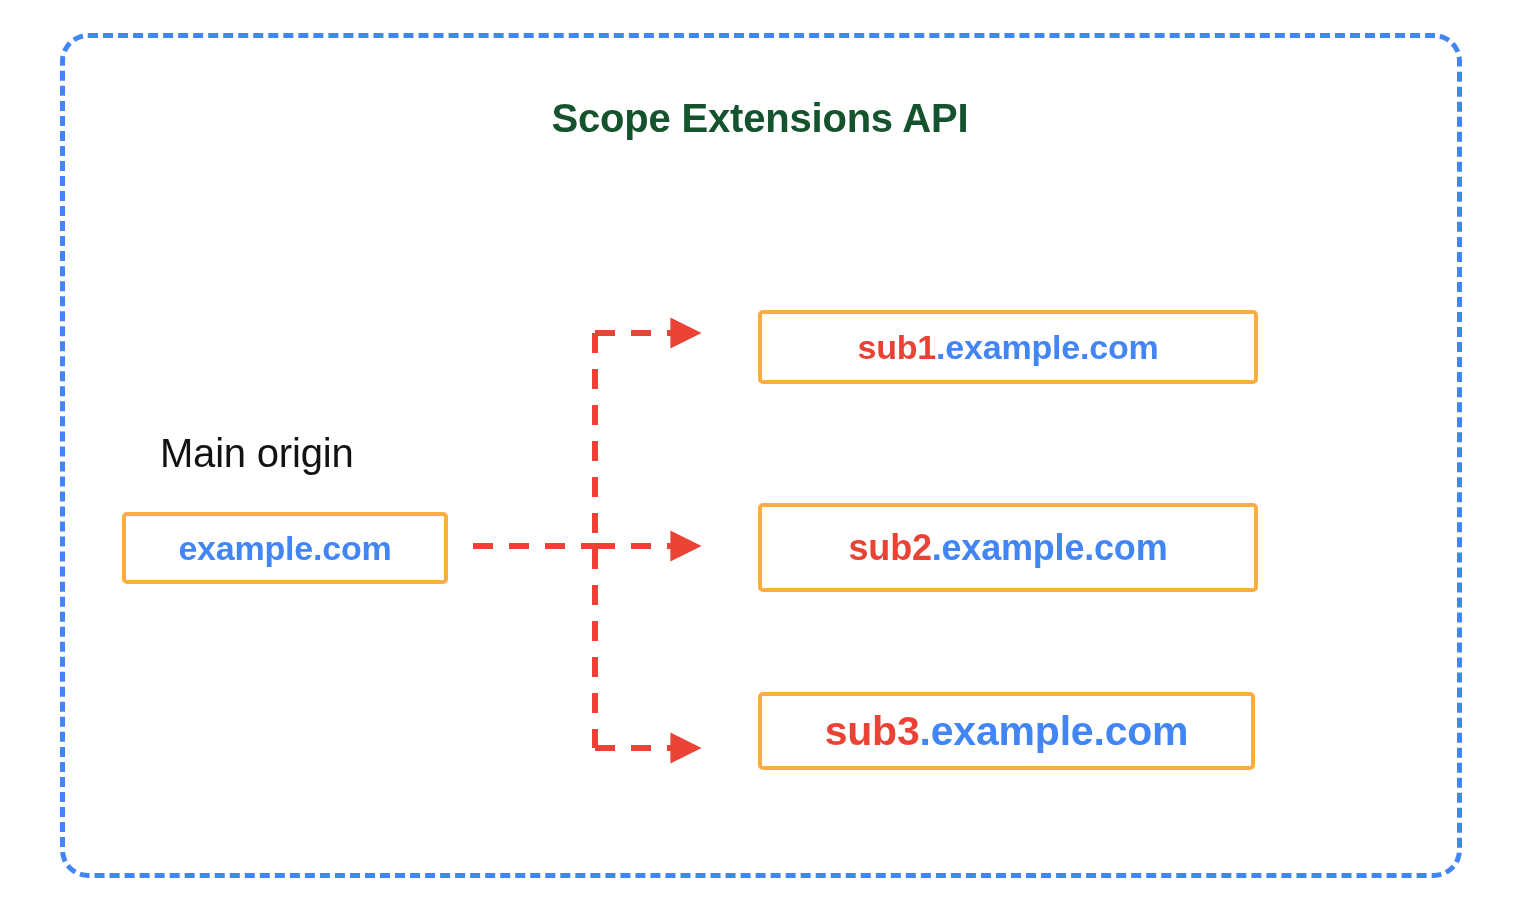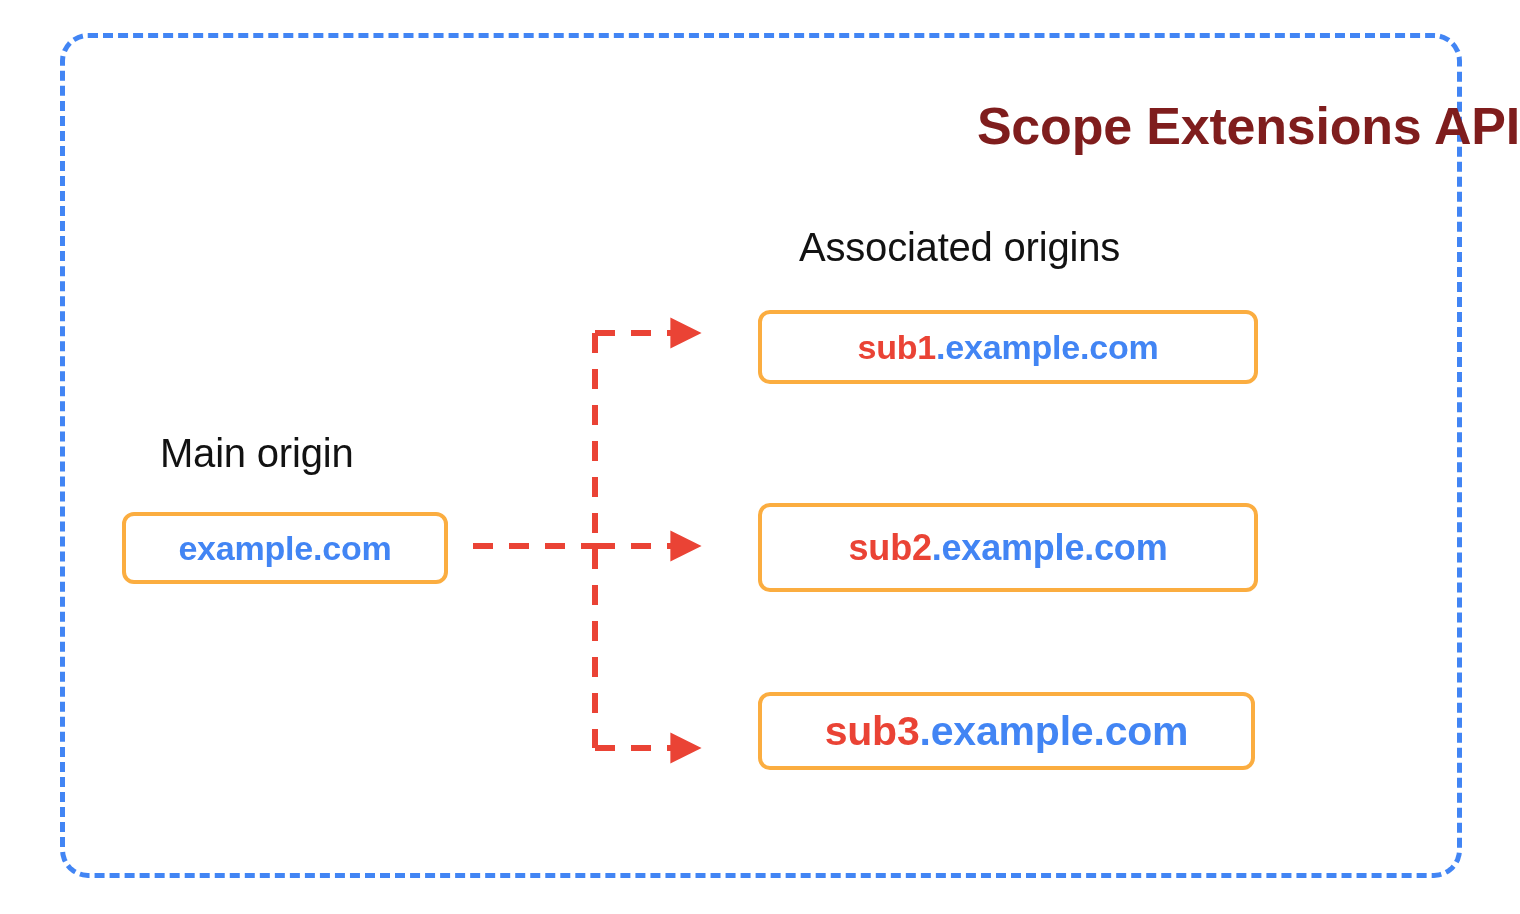--- a/index.html
+++ b/index.html
@@ -33,24 +33,24 @@
     border-radius: 28px;
     background: transparent;
   }
 
   
   .diagram-title {
     position: absolute;
     left: 0;
     top: 96px;
     width: 1520px;
-    text-align: right;
-    font-size: 52px;
+    text-align: center;
+    font-size: 40px;
     font-weight: 700;
-    color: #7f1d1d;
+    color: #14532d;
     letter-spacing: -0.2px;
     white-space: nowrap;
   }
 
   
   .caption {
     position: absolute;
     font-size: 40px;
     font-weight: 400;
     color: #121212;
@@ -64,21 +64,21 @@
   .caption-assoc {
     left: 799px;
     top: 225px;
   }
 
   
   .origin-box {
     position: absolute;
     box-sizing: border-box;
     border: 4px solid #FBAD40;
-    border-radius: 12px;
+    border-radius: 5px;
     background: #ffffff;
     display: flex;
     align-items: center;
     justify-content: center;
     white-space: nowrap;
   }
   .origin-text {
     font-weight: 700;
     letter-spacing: -0.2px;
   }
@@ -131,21 +131,20 @@
 <body>
 
 <div id="canvas">
 
   <div class="outer-frame"></div>
 
   <div class="diagram-title">Scope Extensions API</div>
 
   <div class="caption caption-main">Main origin</div>
 
-  <div class="caption caption-assoc">Associated origins</div>
 
   <svg class="connectors" viewBox="0 0 1520 914" width="1520" height="914" xmlns="http://www.w3.org/2000/svg">
     <defs>
       <marker id="arrowhead" viewBox="0 0 10 10" refX="9.5" refY="5" markerWidth="5.2" markerHeight="5.2" orient="auto-start-reverse">
         <path d="M 0 0 L 10 5 L 0 10 z" fill="#EA4335"></path>
       </marker>
     </defs>
 
     <path d="M 473 546 L 612 546" fill="none" stroke="#EA4335" stroke-width="6" stroke-dasharray="20 16" stroke-linecap="butt"></path>
 

